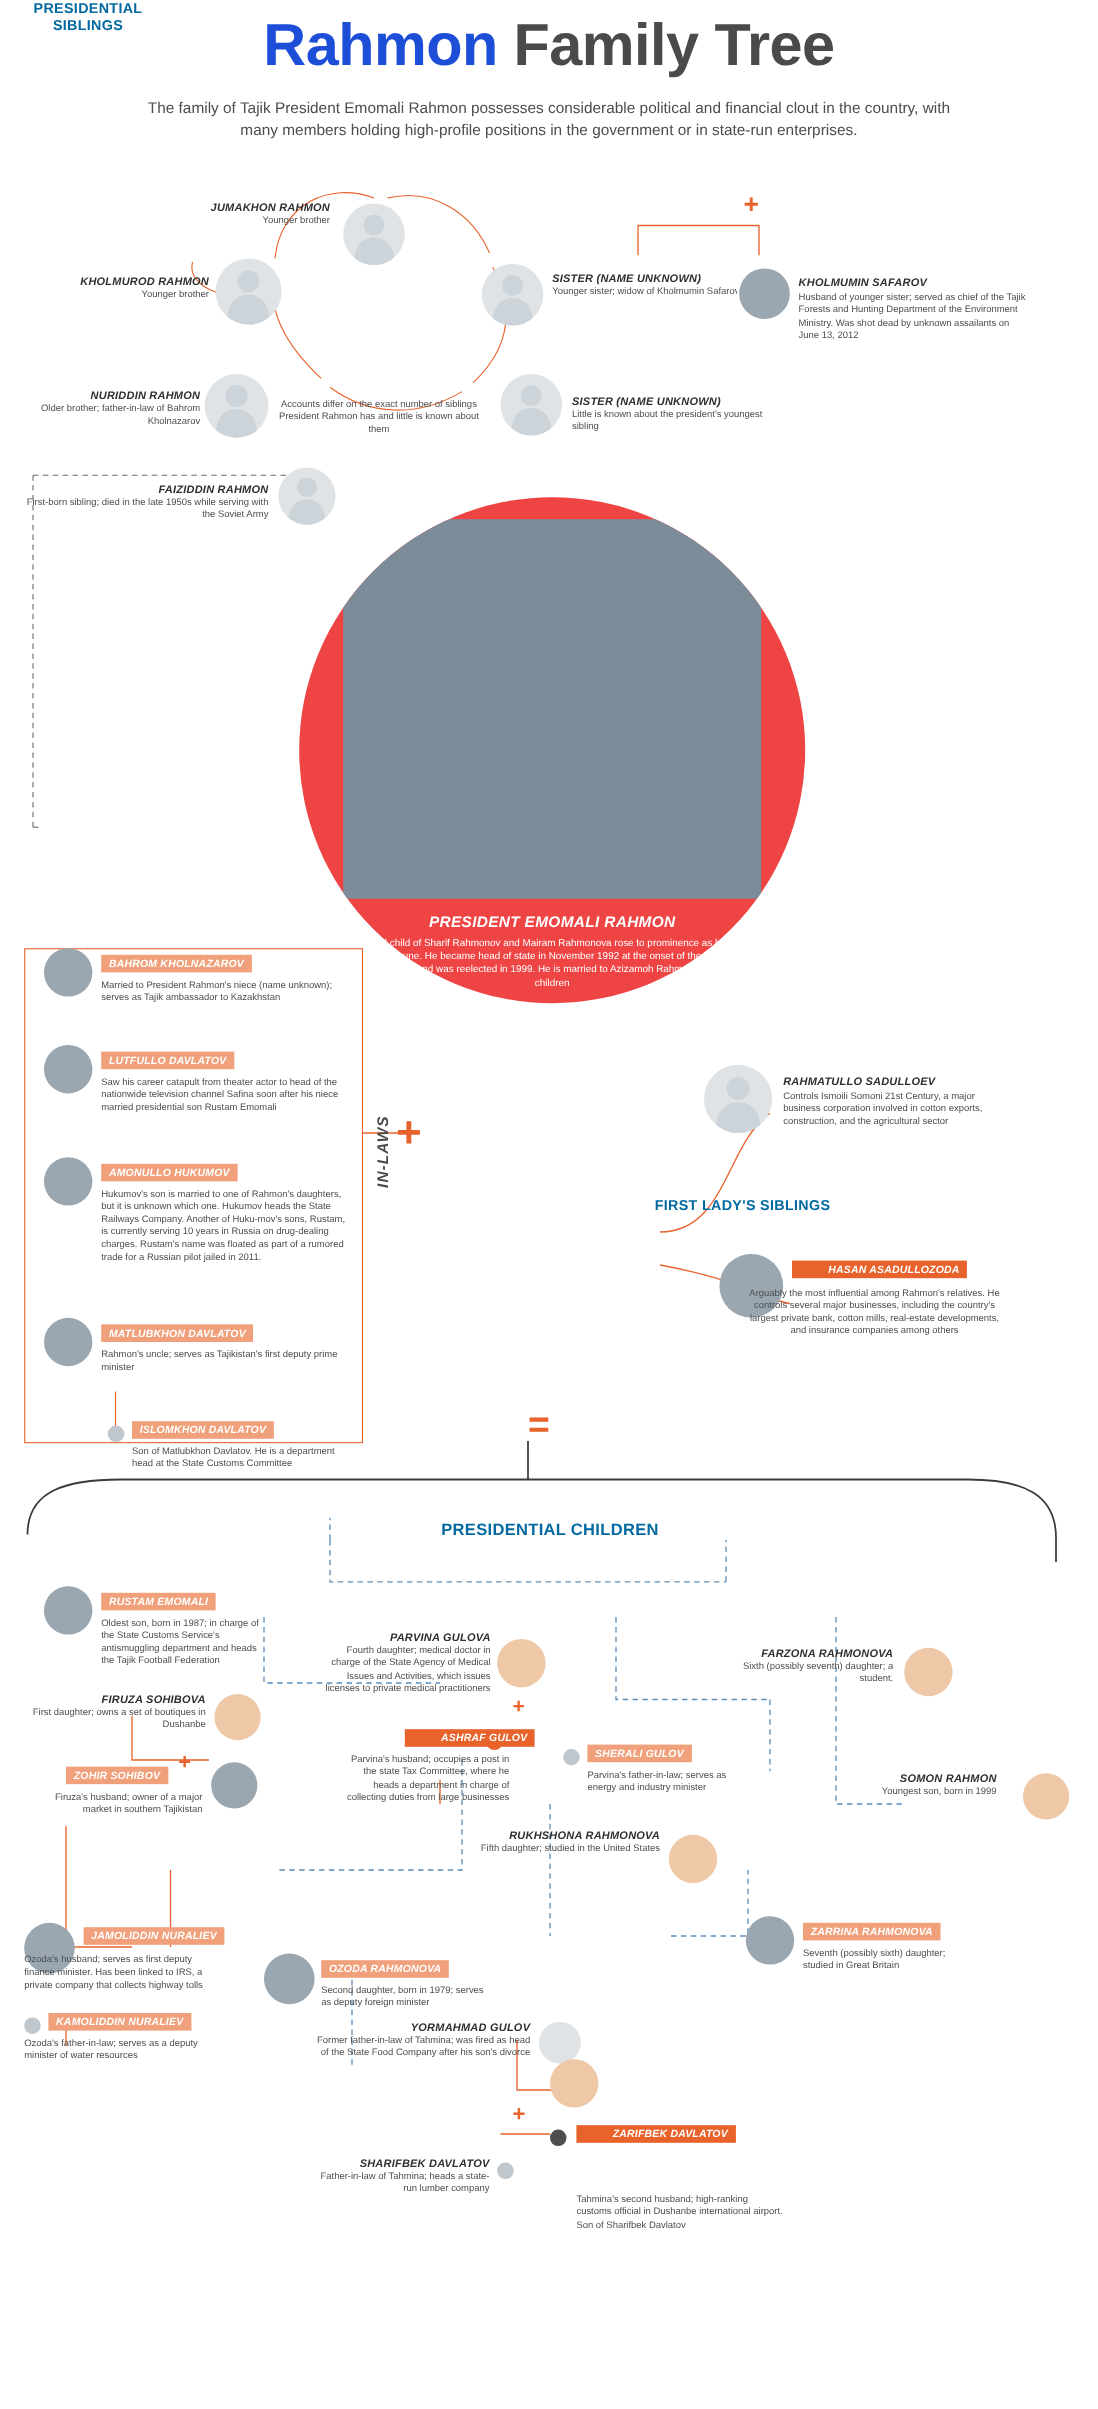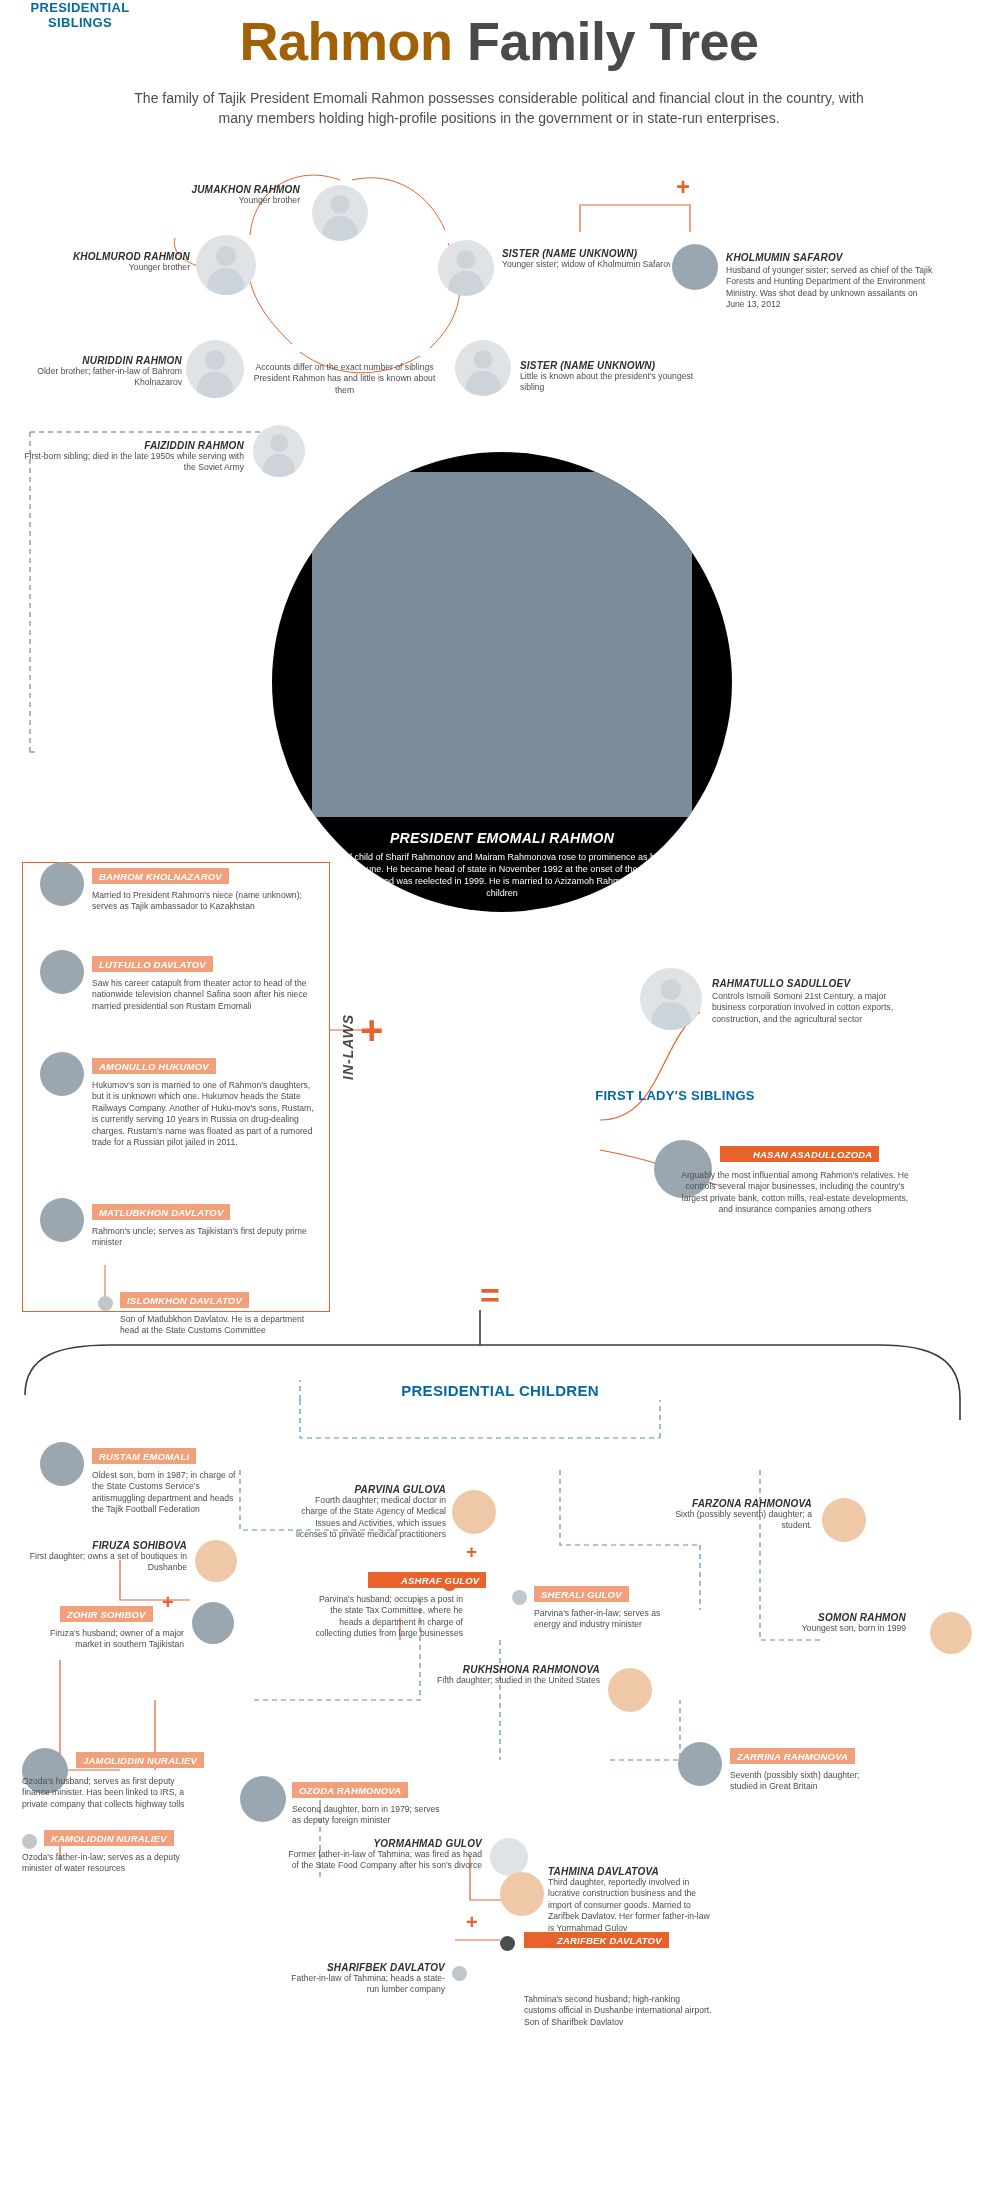--- a/index.html
+++ b/index.html
@@ -15,21 +15,21 @@
   }
   .canvas { position: relative; width: 998px; height: 2190px; }
 
   
   .title {
     position: absolute; top: 10px; left: 0; width: 998px;
     text-align: center;
     font-size: 54px; font-weight: bold; letter-spacing: -0.5px;
     color: #4a4a4a;
   }
-  .title .accent { color: #a16207; }
+  .title .accent { color: #1d4ed8; }
   .subtitle {
     position: absolute; top: 88px; left: 125px; width: 748px;
     text-align: center; font-size: 14px; line-height: 1.45; color: #4d4d4d;
   }
 
   
   .node { position: absolute; }
   .name {
     font-weight: bold; font-style: italic; font-size: 10px;
     letter-spacing: .2px; color: #2f2f2f; text-transform: uppercase;
@@ -71,21 +71,21 @@
   .plus {
     position:absolute; color:#e8622b; font-weight:bold; line-height:1;
   }
   .equals { position:absolute; color:#e8622b; font-weight:bold; line-height:1; }
 
   svg.lines { position:absolute; left:0; top:0; width:998px; height:2190px; pointer-events:none; }
 
   
   #main-circle {
     position:absolute; left:272px; top:452px; width:460px; height:460px;
-    border-radius:50%; background:#000000; overflow:hidden;
+    border-radius:50%; background:#ef4444; overflow:hidden;
   }
   #main-photo {
     position:absolute; left:40px; top:20px; width:380px; height:345px;
     background:#7d8c99;
   }
   #main-caption {
     position:absolute; left:30px; top:378px; width:400px; text-align:center; color:#fff;
   }
   #main-caption .cap-title { font-size:14px; font-weight:bold; font-style:italic; letter-spacing:.3px; }
   #main-caption .cap-desc { font-size:9px; line-height:1.35; margin-top:5px; }
@@ -369,24 +369,20 @@
   <div class="label-tag" style="position:absolute; left:292px; top:1782px;">OZODA RAHMONOVA</div>
   <div class="desc" style="position:absolute; left:292px; top:1804px; width:152px;">Second daughter, born in 1979; serves as deputy foreign minister</div>
 
   <div class="blank-circle grey" style="left:490px; top:1838px; width:38px; height:38px;"></div>
   <div class="node" style="left:282px; top:1838px; width:200px; text-align:right;">
     <div class="name">YORMAHMAD GULOV</div>
     <div class="desc">Former father-in-law of Tahmina; was fired as head of the State Food Company after his son's divorce</div>
   </div>
 
   <div class="blank-circle" style="left:500px; top:1872px; width:44px; height:44px;"></div>
-  <div class="node" style="left:548px; top:1866px; width:168px;">
-    <div class="name">TAHMINA DAVLATOVA</div>
-    <div class="desc">Third daughter, reportedly involved in lucrative construction business and the import of consumer goods. Married to Zarifbek Davlatov. Her former father-in-law is Yormahmad Gulov</div>
-  </div>
   <div class="plus" style="left:466px; top:1912px; font-size:20px;"><span>+</span></div>
 
   <div class="small-dot dark" style="left:500px; top:1936px;"></div>
   <div class="label-tag dark" style="position:absolute; left:524px; top:1932px;">ZARIFBEK DAVLATOV</div>
   <div class="desc" style="position:absolute; left:524px; top:1994px; width:190px;">Tahmina's second husband; high-ranking customs official in Dushanbe international airport. Son of Sharifbek Davlatov</div>
 
   <div class="small-dot" style="left:452px; top:1966px;"></div>
   <div class="node" style="left:280px; top:1962px; width:165px; text-align:right;">
     <div class="name">SHARIFBEK DAVLATOV</div>
     <div class="desc">Father-in-law of Tahmina; heads a state-run lumber company</div>

